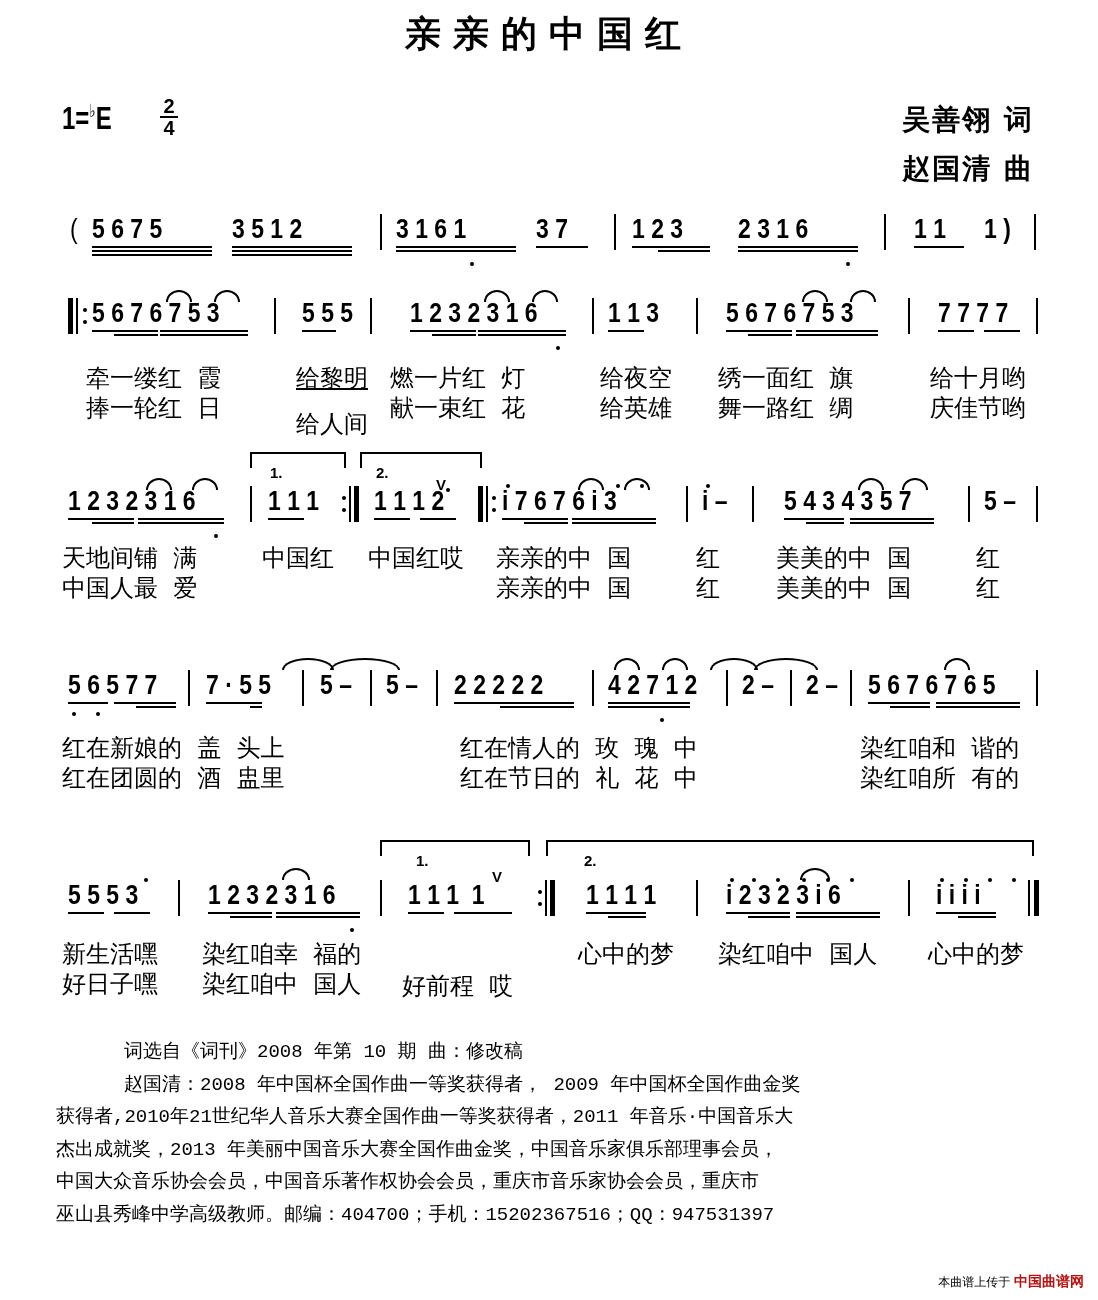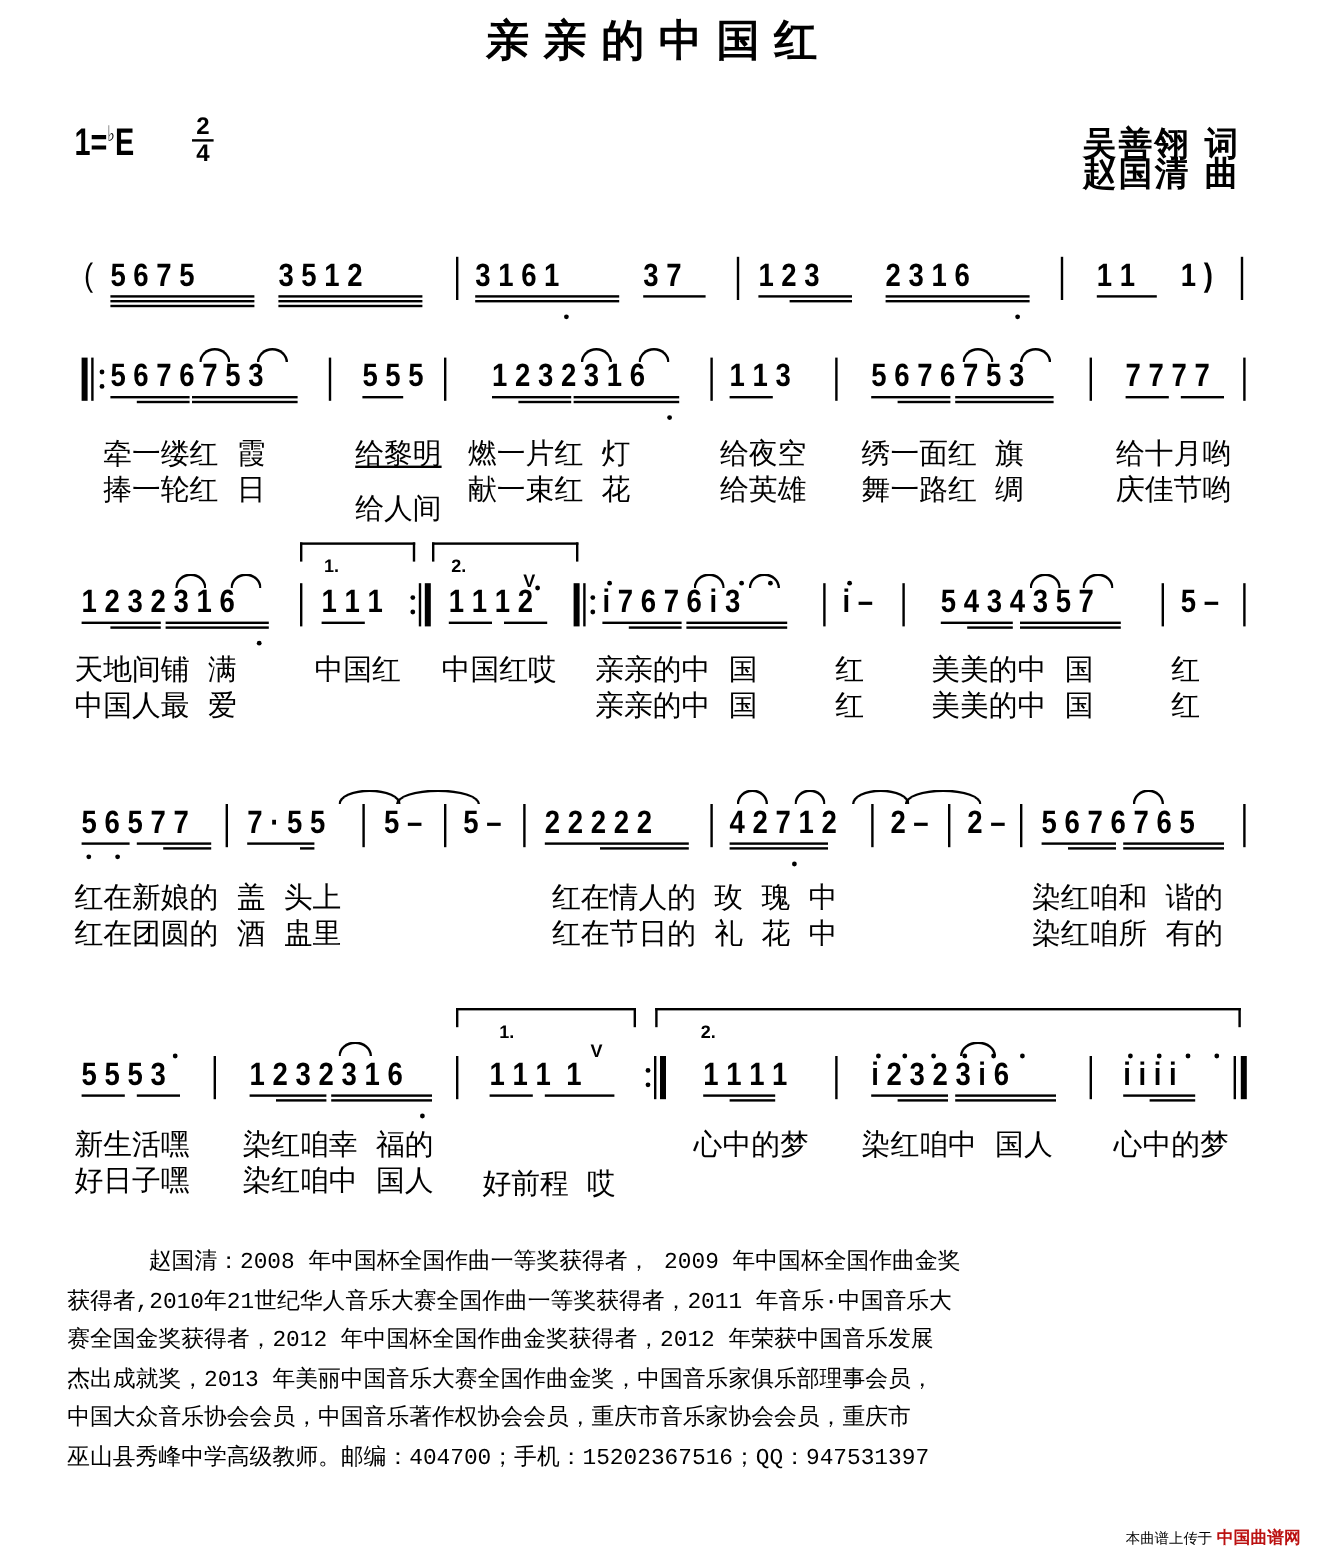--- a/index.html
+++ b/index.html
@@ -29,21 +29,21 @@
 </head>
 <body>
 
 <div class="abs title">亲亲的中国红</div>
 <div class="abs key"><span>1=</span><sup>♭</sup><span>E</span></div>
 <div class="abs meter">
     <div>2</div>
     <div class="bar">4</div>
   </div>
 <div class="abs credit" style="top:85px;margin-top:16px;">吴善翎 词</div>
-<div class="abs credit" style="top:126px;">赵国清 曲</div>
+<div class="abs credit" style="top:150px;">赵国清 曲</div>
 
 <div class="abs row" style="top:210px;height:60px;">
   <span class="notes" style="left:70px;top:4px;font-weight:normal;">(</span>
   <span class="notes" style="left:92px;top:4px;">5 6 7 5</span>
   <div class="ul" style="left:92px;top:36px;width:120px;"></div>
   <div class="ul" style="left:92px;top:40px;width:120px;"></div>
   <div class="ul" style="left:92px;top:44px;width:120px;"></div>
   <span class="notes" style="left:232px;top:4px;">3 5 1 2</span>
   <div class="ul" style="left:232px;top:36px;width:120px;"></div>
   <div class="ul" style="left:232px;top:40px;width:120px;"></div>
@@ -297,23 +297,23 @@
   <span class="lyr" style="left:202px;top:100px;">染红咱幸  福的</span>
   <span class="lyr" style="left:402px;top:100px;margin-top:32px;">好前程  哎</span>
   <span class="lyr" style="left:578px;top:100px;">心中的梦</span>
   <span class="lyr" style="left:718px;top:100px;">染红咱中  国人</span>
   <span class="lyr" style="left:928px;top:100px;">心中的梦</span>
   <span class="lyr" style="left:62px;top:130px;">好日子嘿</span>
   <span class="lyr" style="left:202px;top:130px;">染红咱中  国人</span>
 </div>
 
 <div class="foot" style="top:1036px;">
+  <p style="padding-left:68px;">词选自《词刊》2008 年第 10 期  曲：修改稿</p>
   <p style="padding-left:68px;">赵国清：2008 年中国杯全国作曲一等奖获得者，  2009 年中国杯全国作曲金奖</p>
   <p>获得者,2010年21世纪华人音乐大赛全国作曲一等奖获得者，2011 年音乐·中国音乐大</p>
-  <p>赛全国金奖获得者，2012 年中国杯全国作曲金奖获得者，2012 年荣获中国音乐发展</p>
   <p>杰出成就奖，2013 年美丽中国音乐大赛全国作曲金奖，中国音乐家俱乐部理事会员，</p>
   <p>中国大众音乐协会会员，中国音乐著作权协会会员，重庆市音乐家协会会员，重庆市</p>
   <p>巫山县秀峰中学高级教师。邮编：404700；手机：15202367516；QQ：947531397</p>
 </div>
 
 <div class="wm">
   <span>本曲谱上传于</span>
   <span class="brand">中国曲谱网</span>
 </div>
 

